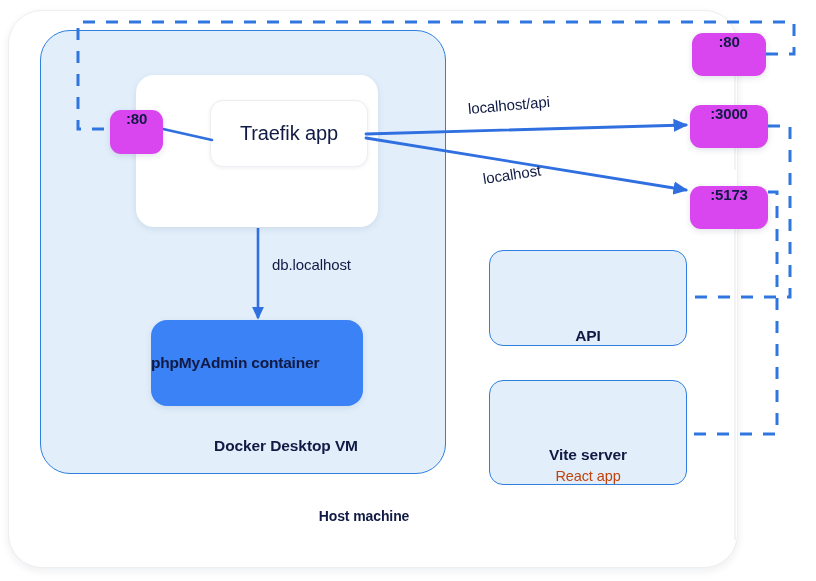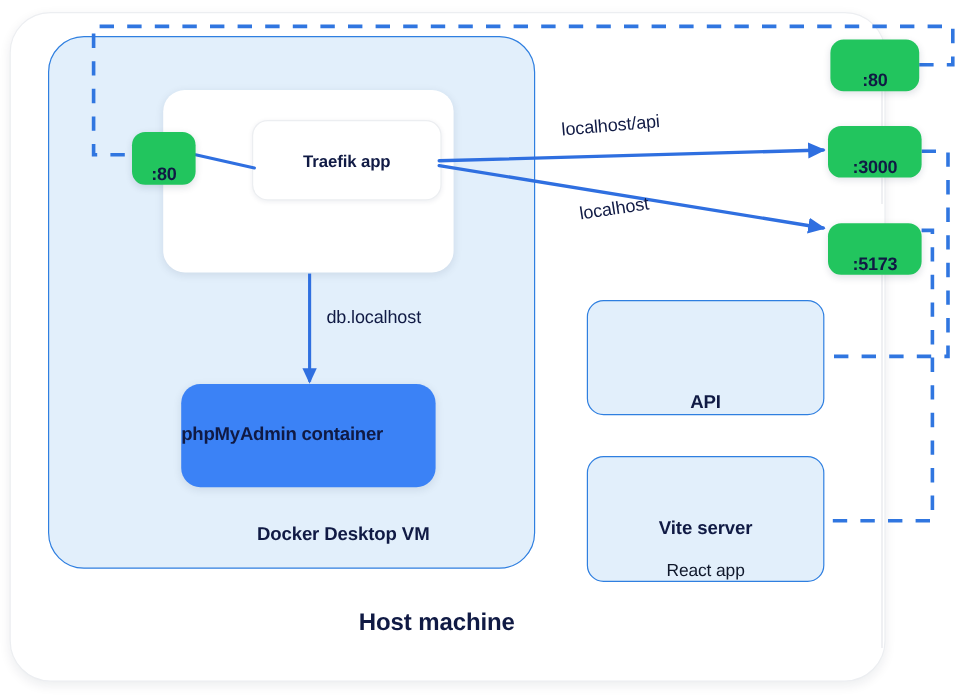--- a/index.html
+++ b/index.html
@@ -42,21 +42,21 @@
     border-radius: 34px;
     box-shadow: 0 3px 9px rgba(18, 30, 60, 0.075);
     z-index: 1;
   }
   .host-label {
     position: absolute;
     left: 0;
     top: 508px;
     width: 728px;
     text-align: center;
-    font-size: 20px;
+    font-size: 14px;
     font-weight: bold;
     color: #101a44;
     letter-spacing: -0.1px;
     z-index: 4;
   }
 
   
   .vm-box {
     position: absolute;
     left: 40px;
@@ -115,22 +115,22 @@
     background: #ffffff;
     border: 1px solid #eceef1;
     border-radius: 13px;
     box-shadow: 0 1px 4px rgba(20, 35, 70, 0.07);
     display: flex;
     align-items: center;
     justify-content: center;
     z-index: 4;
   }
   .traefik-app span {
-    font-size: 14px;
-    font-weight: bold;
+    font-size: 20px;
+    font-weight: normal;
     color: #101a44;
     letter-spacing: -0.1px;
   }
 
   
   .pma-container {
     position: absolute;
     left: 151px;
     top: 320px;
     width: 212px;
@@ -164,35 +164,35 @@
   }
   .svc-api   { left: 489px; top: 250px; width: 196px; height: 94px; }
   .svc-vite  { left: 489px; top: 380px; width: 196px; height: 103px; }
   .svc-title {
     font-size: 15.5px;
     font-weight: bold;
     color: #101a44;
     letter-spacing: -0.1px;
   }
   .svc-sub {
-    margin-top: 18px;
+    margin-top: 4px;
     font-size: 14.5px;
     font-weight: normal;
-    color: #0f172a;
+    color: #c2410c;
     letter-spacing: -0.1px;
   }
 
   
   .port-chip {
     position: absolute;
-    background: #22c55e;
+    background: #d946ef;
     border-radius: 11px;
     box-shadow: 0 2px 6px rgba(20, 35, 70, 0.13);
     display: flex;
-    align-items: flex-end;
+    align-items: flex-start;
     justify-content: center;
     z-index: 6;
   }
   .port-chip span {
     font-size: 15px;
     font-weight: bold;
     color: #101a44;
     letter-spacing: -0.2px;
   }
   .port-80-left { left: 110px; top: 110px;  width: 53px; height: 44px; }

